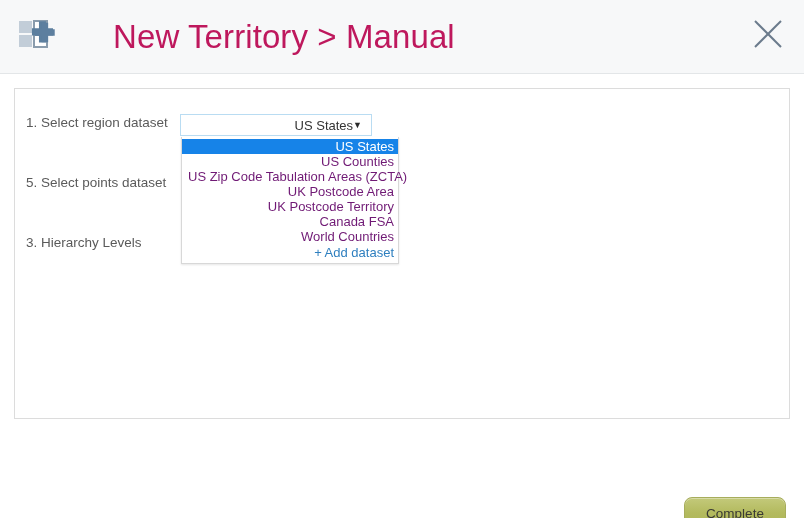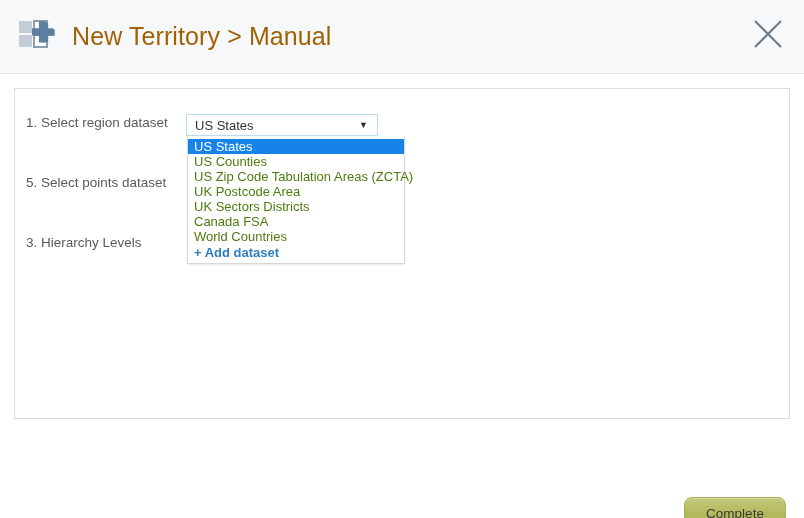--- a/index.html
+++ b/index.html
@@ -27,25 +27,26 @@
   }
   .header-icon {
     margin-left: 18px;
     margin-right: 12px;
     width: 42px;
     height: 38px;
     flex: none;
     position: relative;
   }
   .header-title {
-    font-size: 25px;
-    color: #a16207;
+    font-size: 33px;
+    color: #be185d;
     letter-spacing: 0.1px;
     white-space: nowrap;
     font-weight: 400;
+    margin-left: 41px;
   }
   .close-btn {
     position: absolute;
     right: 14px;
     top: 12px;
     width: 44px;
     height: 44px;
     display: flex;
     align-items: center;
     justify-content: center;
@@ -75,23 +76,24 @@
     font-size: 13.5px;
     color: #5a5a5a;
     height: 60px;
     line-height: 16px;
     white-space: nowrap;
   }
 
   
   .select-area {
     position: absolute;
-    left: 171px;
+    left: 165px;
     top: 25px;
     width: 220px;
+    text-align: right;
   }
   .select-box {
     position: relative;
     width: 192px;
     height: 22px;
     background: #ffffff;
     border: 1px solid #b9dcf2;
     box-sizing: border-box;
     display: flex;
     align-items: center;
@@ -122,32 +124,32 @@
     border-left: 1px solid #d8d8d8;
     border-right: 1px solid #d8d8d8;
     border-bottom: 1px solid #d8d8d8;
     box-sizing: border-box;
     padding: 2px 0 3px 0;
     box-shadow: 0 1px 2px rgba(0,0,0,0.10);
   }
   .dd-item {
     font-size: 13px;
     line-height: 15px;
-    color: #4d7c0f;
+    color: #701a75;
     padding: 0 4px 0 6px;
     white-space: nowrap;
     cursor: default;
   }
   .dd-item.selected {
     background: #1683e8;
     color: #ffffff;
   }
   .dd-item.action {
     color: #2e7fbf;
-    font-weight: bold;
+    font-weight: normal;
     padding-top: 1px;
     cursor: pointer;
   }
 
   
   .footer {
     position: relative;
     height: 107px;
   }
   .complete-btn {
@@ -210,21 +212,21 @@
       <div class="select-box">
         <span class="select-value">US States</span>
         <span class="select-arrow">▼</span>
       </div>
 
       <div class="dropdown">
         <div class="dd-item selected">US States</div>
         <div class="dd-item">US Counties</div>
         <div class="dd-item">US Zip Code Tabulation Areas (ZCTA)</div>
         <div class="dd-item">UK Postcode Area</div>
-        <div class="dd-item">UK Sectors Districts</div>
+        <div class="dd-item">UK Postcode Territory</div>
         <div class="dd-item">Canada FSA</div>
         <div class="dd-item">World Countries</div>
         <div class="dd-item action">+ Add dataset</div>
       </div>
 
     </div>
 
   </div>
 </div>
 

